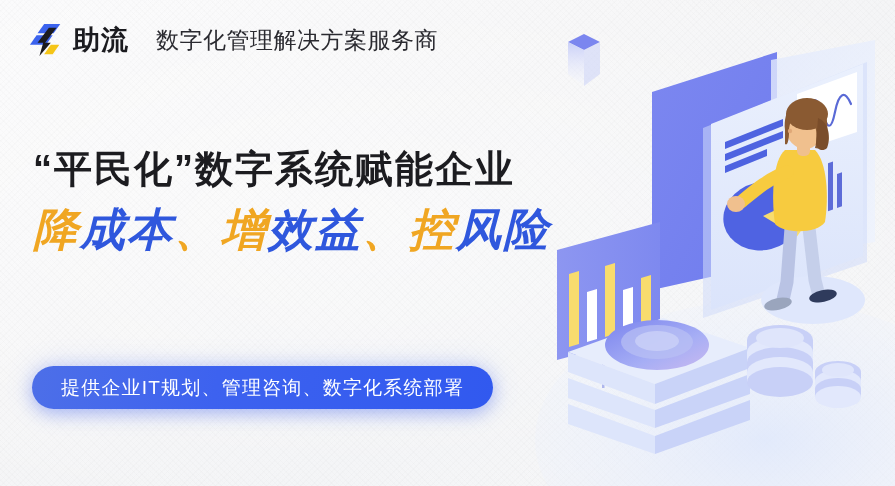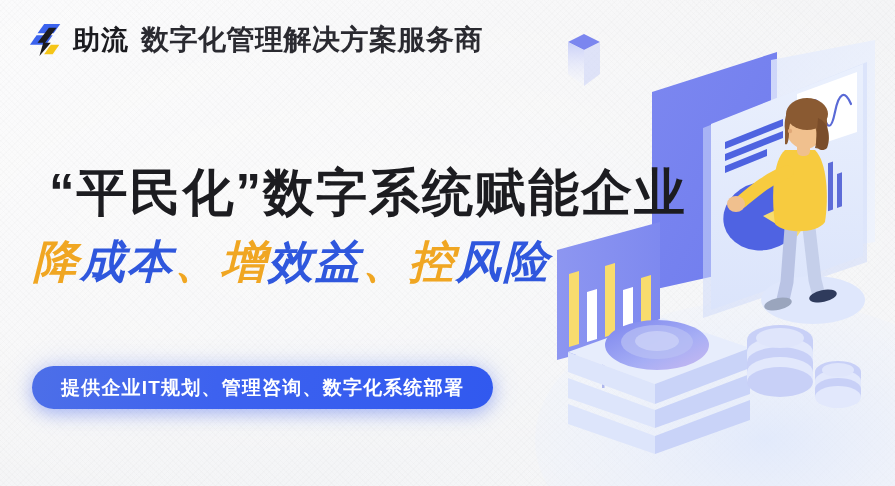--- a/index.html
+++ b/index.html
@@ -56,44 +56,44 @@
   }
   .logo-word {
     font-size: 27px;
     font-weight: 700;
     color: #1b1b1f;
     letter-spacing: 1px;
     line-height: 1;
     white-space: nowrap;
   }
   .tagline {
-    margin-left: 12px;
-    font-size: 28px;
-    font-weight: 700;
+    margin-left: 27px;
+    font-size: 23px;
+    font-weight: 400;
     color: #2a2a30;
     letter-spacing: 0.5px;
     line-height: 1;
     white-space: nowrap;
   }
 
   
   .copy {
     position: absolute;
     left: 33px;
     top: 148px;
     z-index: 10;
   }
   .headline {
-    font-size: 51px;
+    font-size: 38px;
     font-weight: 800;
     color: #1c1c20;
     letter-spacing: 2px;
     line-height: 1.12;
     white-space: nowrap;
-    margin: 16px;
+    margin: 0;
   }
   .subhead {
     margin: 14px 0 0 0;
     font-size: 45px;
     font-weight: 800;
     letter-spacing: 2px;
     line-height: 1.1;
     white-space: nowrap;
     font-style: italic;
   }
@@ -111,21 +111,21 @@
     border-radius: 22px;
     background: linear-gradient(100deg, #4d6fe8 0%, #3d62ef 40%, #3159ef 100%);
     box-shadow: 0 5px 16px rgba(62,97,237,0.30), 0 0 26px rgba(104,134,245,0.28);
     z-index: 10;
     cursor: pointer;
     box-sizing: border-box;
   }
   .pill-text {
     color: #ffffff;
     font-size: 19px;
-    font-weight: 700;
+    font-weight: 400;
     letter-spacing: 1.2px;
     white-space: nowrap;
     line-height: 1;
   }
 
   
   .illo {
     position: absolute;
     right: 0;
     top: 0;

